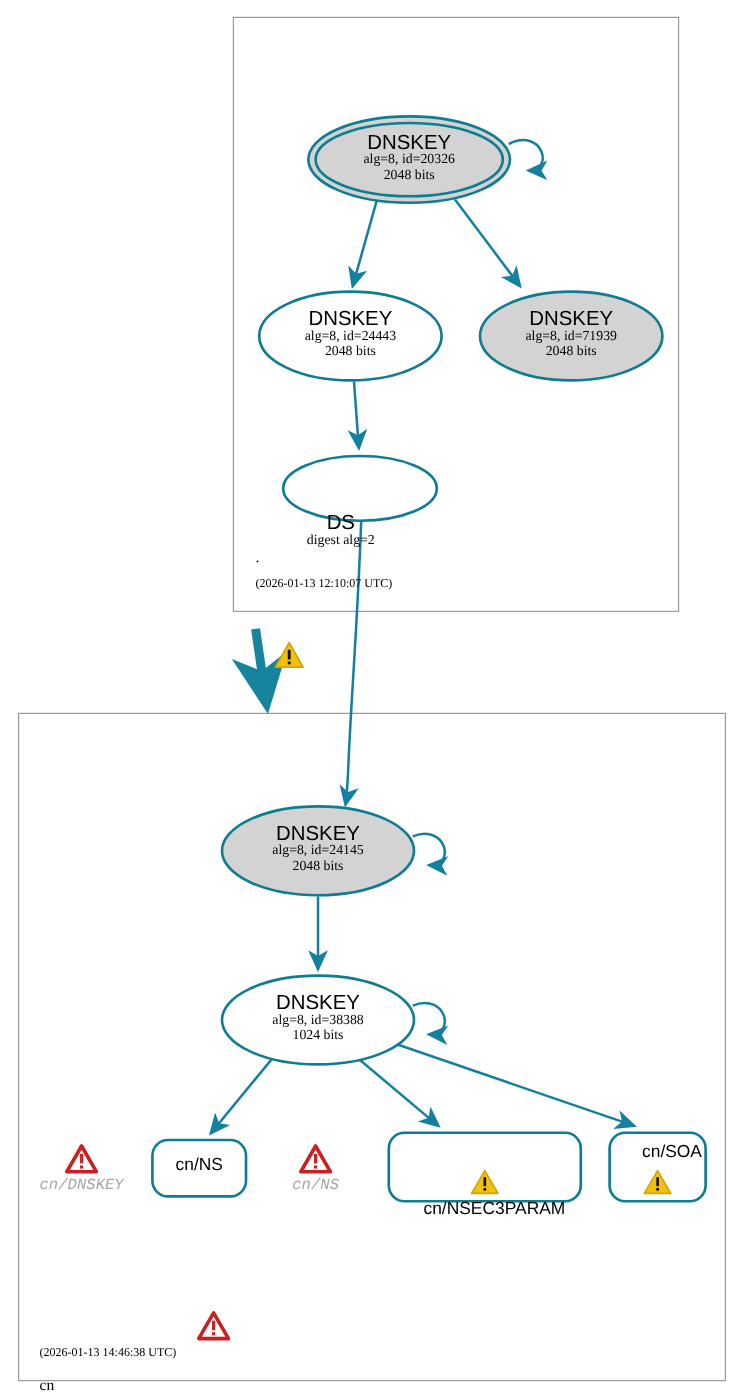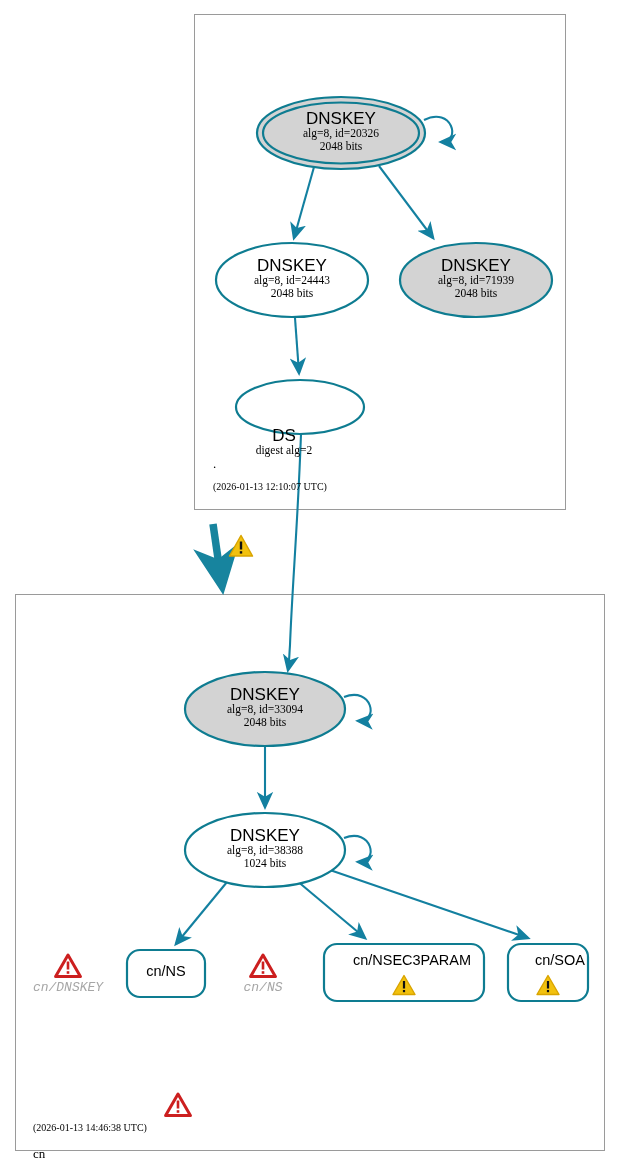--- a/index.html
+++ b/index.html
@@ -97,32 +97,32 @@
     <div class="l2">2048 bits</div>
   </div>
 
   <div class="nodelabel" style="left:184px;top:392px;width:200px;margin-top:36px;">
     <div class="l1">DS</div>
     <div class="l2">digest alg=2</div>
   </div>
 
   <div class="nodelabel" style="left:165px;top:687px;width:200px;">
     <div class="l1">DNSKEY</div>
-    <div class="l2">alg=8, id=33094</div>
+    <div class="l2">alg=8, id=24145</div>
     <div class="l2">2048 bits</div>
   </div>
 
   <div class="nodelabel" style="left:165px;top:828px;width:200px;">
     <div class="l1">DNSKEY</div>
     <div class="l2">alg=8, id=38388</div>
     <div class="l2">1024 bits</div>
   </div>
 
   <div class="rrlabel" style="left:127px;top:963px;width:78px;">cn/NS</div>
-  <div class="rrlabel" style="left:324px;top:952px;width:176px;">cn/NSEC3PARAM</div>
+  <div class="rrlabel" style="left:324px;top:1000px;width:176px;">cn/NSEC3PARAM</div>
   <div class="rrlabel" style="left:508px;top:952px;width:104px;">cn/SOA</div>
 
   <svg class="tri" style="left:392px;top:974px;" width="24" height="22">
     <path d="M12,1.5 L23,20.5 L1,20.5 Z" fill="#f2c10e" stroke="#d9a400" stroke-width="1.4" stroke-linejoin="round"></path>
     <rect x="10.9" y="7" width="2.2" height="7.5" fill="#111"></rect>
     <rect x="10.9" y="16" width="2.2" height="2.2" fill="#111"></rect>
   </svg>
   <svg class="tri" style="left:536px;top:974px;" width="24" height="22">
     <path d="M12,1.5 L23,20.5 L1,20.5 Z" fill="#f2c10e" stroke="#d9a400" stroke-width="1.4" stroke-linejoin="round"></path>
     <rect x="10.9" y="7" width="2.2" height="7.5" fill="#111"></rect>

